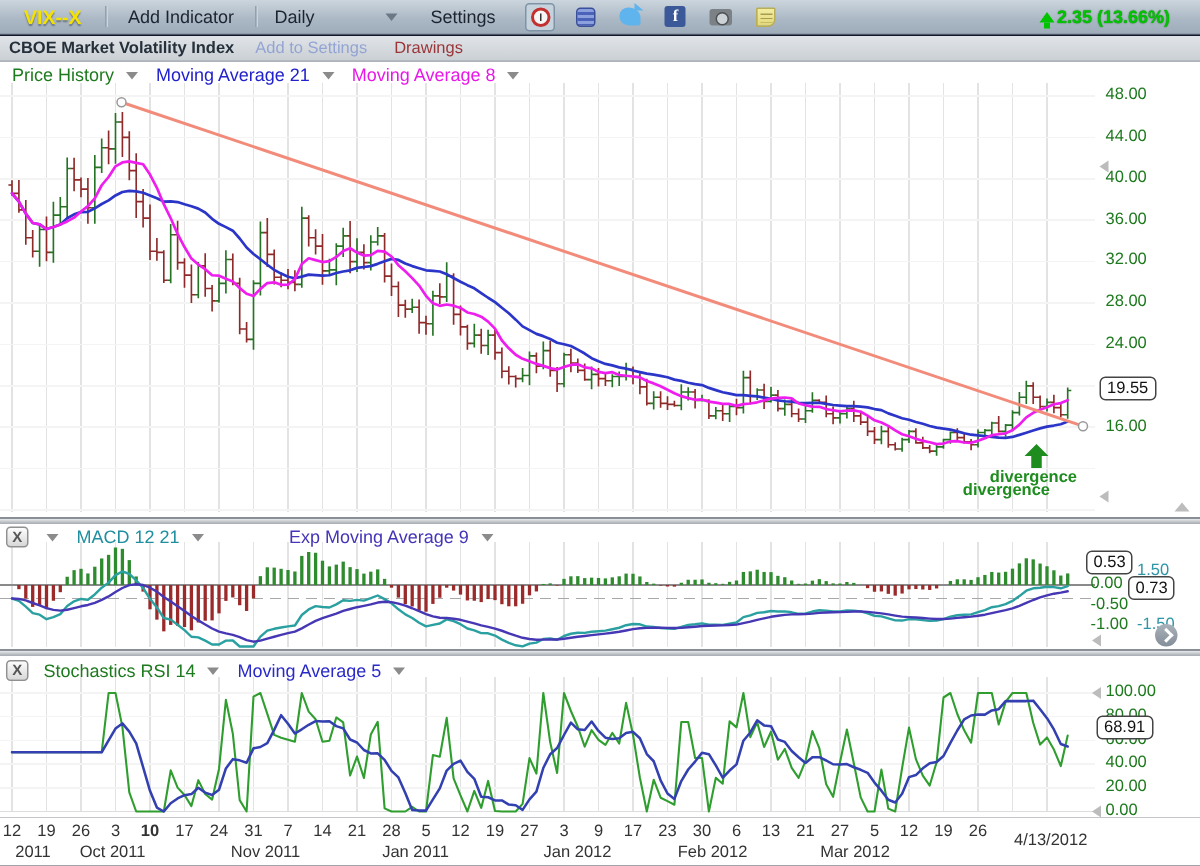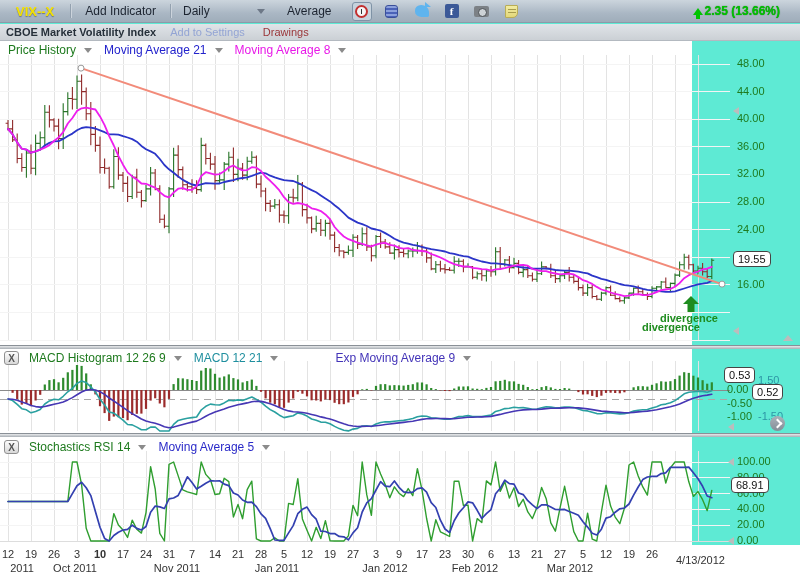--- a/index.html
+++ b/index.html
@@ -1,17 +1,17 @@
 <!DOCTYPE html>
 <html><head>
 <meta charset="utf-8">
 <style>
   * { margin:0; padding:0; box-sizing:border-box; }
   body { background:#e8e8e8; font-family:"Liberation Sans", sans-serif; }
-  #screen { position:relative; width:800px; height:577px; background:#5eead4; overflow:hidden;
+  #screen { position:relative; width:800px; height:577px; background:#0f172a; overflow:hidden;
             font-family:"Liberation Sans", sans-serif; }
 
   
   .toolbar { position:absolute; left:0; top:0; width:800px; height:23px;
     background:linear-gradient(#ccd5dd,#aab7c4 60%,#9fadba); border-bottom:1px solid #8d9aa8;
     display:flex; align-items:center; font-size:12px; color:#1c2430; }
   .tb-sym { color:#f4e200; font-weight:bold; margin:0 14px 0 16px; text-shadow:0 1px 1px rgba(0,0,0,.35); font-size:13px; }
   .tb-item { margin:0 12px; cursor:default; white-space:nowrap; }
   .tb-sep { width:1px; height:14px; background:#93a1af; box-shadow:1px 0 0 #ccd4dc; margin:0 2px; }
   .tb-combo { display:inline-flex; align-items:center; width:82px; justify-content:space-between; margin:0 10px; }
@@ -46,21 +46,21 @@
 
   
   .subbar { position:absolute; left:0; top:24px; width:800px; height:17px;
     background:linear-gradient(#e0e4e8,#cbd0d5); border-bottom:1px solid #b3b9c0;
     display:flex; align-items:center; font-size:11px; }
   .sb-desc { color:#26303a; font-weight:bold; margin-left:6px; }
   .sb-port { color:#93a4d4; margin-left:14px; }
   .sb-draw { color:#9a3538; margin-left:18px; }
 
   
-  .panel { position:absolute; left:0; width:692px; background:#fff; }
+  .panel { position:absolute; left:0; width:800px; background:#fff; }
   #price-panel { top:41px; height:304px; }
   #macd-panel  { top:349px; height:84px; }
   #stoch-panel { top:437px; height:108px; }
   .phead { position:absolute; left:8px; top:2px; display:flex; align-items:center;
     font-size:12px; white-space:nowrap; z-index:5; }
   .phead .ind { margin-right:6px; font-weight:400; cursor:pointer; }
   .phead .dd { margin-right:12px; margin-left:2px; border-top-color:#8b8b8b; }
   .xbtn { width:15px; height:14px; border:1px solid #909090; border-radius:3px; margin-right:10px;
     background:linear-gradient(#fdfdfd,#d8d8d8); color:#555; font-size:10px; font-weight:bold;
     display:flex; align-items:center; justify-content:center; cursor:pointer; }
@@ -99,21 +99,21 @@
 
   <div class="toolbar">
     <span class="tb-sym">VIX--X</span>
     <span class="tb-sep"></span>
     <span class="tb-item">Add Indicator</span>
     <span class="tb-sep"></span>
     <span class="tb-combo">
       <span>Daily</span>
       <span class="dd"></span>
     </span>
-    <span class="tb-item">Average</span>
+    <span class="tb-item">Settings</span>
     <span class="tb-icons">
       <span class="icon-box sel">
           <span class="ic ic-alarm"></span>
         </span>
       <span class="icon-box">
           <span class="ic ic-coins"></span>
         </span>
       <span class="icon-box">
           <span class="ic ic-twitter"></span>
         </span>
@@ -217,21 +217,20 @@
     <span class="tri-l" style="left:733px; top:66px;"></span>
     <span class="tri-l" style="left:733px; top:286px;"></span>
     <span class="tri-up" style="left:783px; top:294px;"></span>
   </div>
 
   <div class="splitter" style="top:345px;"></div>
 
   <div class="panel" id="macd-panel">
     <div class="phead" style="left:4px;">
       <span class="xbtn">X</span>
-      <span class="ind" style="color: rgb(30, 122, 30);">MACD Histogram 12 26 9</span>
         <span class="dd"></span>
       <span class="ind" style="color: rgb(31, 143, 159);">MACD 12 21</span>
         <span class="dd"></span>
       <span class="ind" style="color: rgb(67, 52, 184); margin-left: 45px;">Exp Moving Average 9</span>
         <span class="dd"></span>
     </div>
     <svg class="plot" id="macd-svg" width="730" height="84">
         <line x1="8" y1="12" x2="8" y2="82" stroke="#e3e3e3" stroke-width="1" shape-rendering="crispEdges"></line>
         <line x1="31" y1="12" x2="31" y2="82" stroke="#e3e3e3" stroke-width="1" shape-rendering="crispEdges"></line>
         <line x1="54" y1="12" x2="54" y2="82" stroke="#e3e3e3" stroke-width="1" shape-rendering="crispEdges"></line>
@@ -416,21 +415,21 @@
         <rect x="701.5" y="31.2" width="2.2" height="9.8" fill="#2e8b2e"></rect>
         <rect x="706.1" y="34.7" width="2.2" height="6.3" fill="#2e8b2e"></rect>
         <rect x="710.7" y="33.3" width="2.2" height="7.7" fill="#2e8b2e"></rect>
         <path d="M8.0 50.0L12.6 51.6L17.2 55.4L21.8 59.7L26.4 60.8L31.0 63.8L35.6 62.4L40.2 60.4L44.8 55.0L49.4 51.9L54.0 50.3L58.6 50.8L63.2 47.3L67.8 42.8L72.4 39.4L77.0 34.4L81.6 32.0L86.2 33.6L90.8 37.9L95.4 43.0L100.0 50.2L104.6 56.0L109.2 63.0L113.8 64.1L118.4 67.5L123.0 71.1L127.6 75.5L132.2 75.9L136.8 78.1L141.4 80.7L146.0 80.7L150.6 78.1L155.2 78.0L159.8 82.0L164.4 82.0L169.0 82.0L173.6 75.4L178.2 71.4L182.8 70.2L187.4 69.3L192.0 68.6L196.6 68.0L201.2 61.0L205.8 57.3L210.4 55.1L215.0 55.7L219.6 56.0L224.2 53.9L228.8 51.2L233.4 51.6L238.0 50.9L242.6 51.4L247.2 49.8L251.8 48.0L256.4 50.4L261.0 53.2L265.6 57.2L270.2 60.6L274.8 63.0L279.4 66.2L284.0 68.6L288.6 67.6L293.2 66.7L297.8 63.9L302.4 65.1L307.0 67.1L311.6 70.0L316.2 71.3L320.8 73.1L325.4 73.2L330.0 74.7L334.6 77.4L339.2 79.6L343.8 81.2L348.4 81.9L353.0 80.1L357.6 79.4L362.2 77.0L366.8 76.7L371.4 77.5L376.0 75.0L380.6 73.5L385.2 72.8L389.8 72.9L394.4 72.2L399.0 71.8L403.6 71.4L408.2 70.5L412.8 69.5L417.4 67.8L422.0 67.0L426.6 67.2L431.2 68.7L435.8 69.0L440.4 69.7L445.0 70.1L449.6 70.2L454.2 68.9L458.8 67.6L463.4 67.2L468.0 66.6L472.6 67.5L477.2 67.5L481.8 67.6L486.4 66.8L491.0 66.0L495.6 62.4L500.2 61.2L504.8 59.6L509.4 59.2L514.0 58.3L518.6 58.7L523.2 58.6L527.8 59.2L532.4 60.2L537.0 60.0L541.6 58.7L546.2 57.8L550.8 58.1L555.4 58.7L560.0 58.6L564.6 58.0L569.2 58.1L573.8 58.6L578.4 59.9L583.0 61.5L587.6 61.9L592.2 63.3L596.8 64.6L601.4 64.7L606.0 63.7L610.6 63.9L615.2 64.4L619.8 64.9L624.4 64.7L629.0 63.7L633.6 62.1L638.2 61.2L642.8 60.8L647.4 60.6L652.0 59.1L656.6 57.7L661.2 55.8L665.8 55.1L670.4 53.8L675.0 51.6L679.6 48.4L684.2 44.8L688.8 43.2L693.4 42.8L698.0 42.2L702.6 42.4L707.2 43.2L711.8 41.7" fill="none" stroke="#2aa0a0" stroke-width="1.6" stroke-linejoin="round" stroke-linecap="round"></path>
         <path d="M8.0 50.0L12.6 50.3L17.2 51.3L21.8 53.0L26.4 54.6L31.0 56.4L35.6 57.6L40.2 58.1L44.8 57.5L49.4 56.4L54.0 55.2L58.6 54.3L63.2 52.9L67.8 50.9L72.4 48.6L77.0 45.7L81.6 43.0L86.2 41.1L90.8 40.5L95.4 41.0L100.0 42.8L104.6 45.4L109.2 49.0L113.8 52.0L118.4 55.1L123.0 58.3L127.6 61.7L132.2 64.6L136.8 67.3L141.4 70.0L146.0 72.1L150.6 73.3L155.2 74.3L159.8 75.8L164.4 77.8L169.0 78.8L173.6 78.1L178.2 76.8L182.8 75.5L187.4 74.2L192.0 73.1L196.6 72.1L201.2 69.9L205.8 67.3L210.4 64.9L215.0 63.1L219.6 61.6L224.2 60.1L228.8 58.3L233.4 57.0L238.0 55.8L242.6 54.9L247.2 53.9L251.8 52.7L256.4 52.2L261.0 52.4L265.6 53.4L270.2 54.8L274.8 56.5L279.4 58.4L284.0 60.4L288.6 61.9L293.2 62.8L297.8 63.0L302.4 63.5L307.0 64.2L311.6 65.4L316.2 66.6L320.8 67.9L325.4 68.9L330.0 70.1L334.6 71.5L339.2 73.2L343.8 74.8L348.4 76.2L353.0 77.0L357.6 77.5L362.2 77.4L366.8 77.3L371.4 77.3L376.0 76.8L380.6 76.2L385.2 75.5L389.8 75.0L394.4 74.4L399.0 73.9L403.6 73.4L408.2 72.8L412.8 72.2L417.4 71.3L422.0 70.4L426.6 69.8L431.2 69.6L435.8 69.5L440.4 69.5L445.0 69.6L449.6 69.7L454.2 69.6L458.8 69.2L463.4 68.8L468.0 68.3L472.6 68.2L477.2 68.0L481.8 67.9L486.4 67.7L491.0 67.4L495.6 66.4L500.2 65.4L504.8 64.2L509.4 63.2L514.0 62.2L518.6 61.5L523.2 60.9L527.8 60.6L532.4 60.5L537.0 60.4L541.6 60.1L546.2 59.6L550.8 59.3L555.4 59.2L560.0 59.1L564.6 58.9L569.2 58.7L573.8 58.7L578.4 58.9L583.0 59.4L587.6 59.9L592.2 60.6L596.8 61.4L601.4 62.1L606.0 62.4L610.6 62.7L615.2 63.0L619.8 63.4L624.4 63.7L629.0 63.7L633.6 63.4L638.2 62.9L642.8 62.5L647.4 62.1L652.0 61.5L656.6 60.8L661.2 59.8L665.8 58.8L670.4 57.8L675.0 56.6L679.6 54.9L684.2 52.9L688.8 51.0L693.4 49.3L698.0 47.9L702.6 46.8L707.2 46.1L711.8 45.2" fill="none" stroke="#4637b4" stroke-width="1.6" stroke-linejoin="round" stroke-linecap="round"></path>
       </svg>
     <div id="macd-axis">
         <span class="valbox" style="left: 724px; top: 17.69px; position: absolute;">0.53</span>
         <span class="axlab teal" style="left: 758px; top: 24.55px;">1.50</span>
         <span class="axlab" style="left: 727px; top: 34px;">0.00</span>
-        <span class="valbox" style="left: 752px; top: 34.604px; position: absolute;">0.52</span>
+        <span class="valbox" style="left: 752px; top: 34.604px; position: absolute;">0.73</span>
         <span class="axlab" style="left: 727px; top: 47.5px;">-0.50</span>
         <span class="axlab" style="left: 727px; top: 61px;">-1.00</span>
         <span class="axlab teal" style="left: 758px; top: 61.45px;">-1.50</span>
       </div>
     <span class="tri-l" style="left:728px; top:18px;"></span>
     <span class="tri-l" style="left:728px; top:74px;"></span>
     <span class="circle-btn" style="left:770px; top:67px;"></span>
   </div>
 
   <div class="splitter" style="top:433px;"></div>

